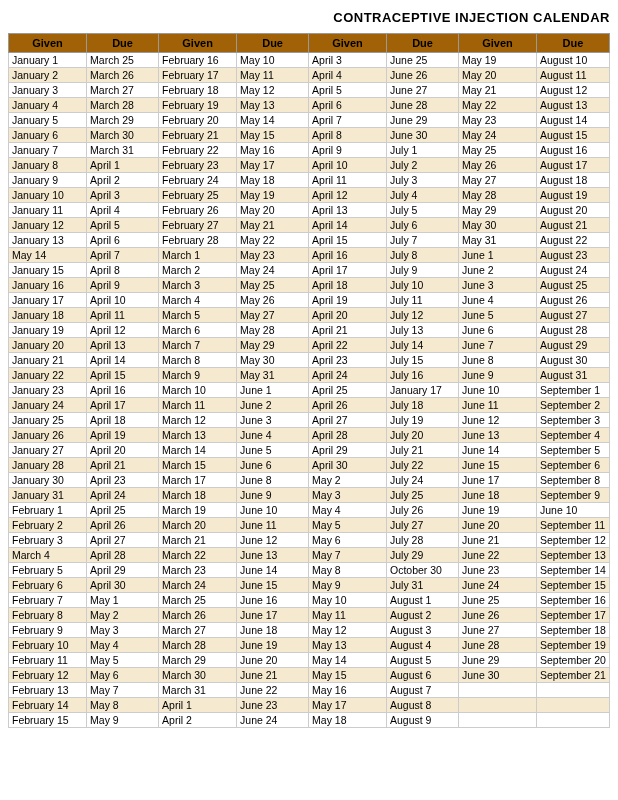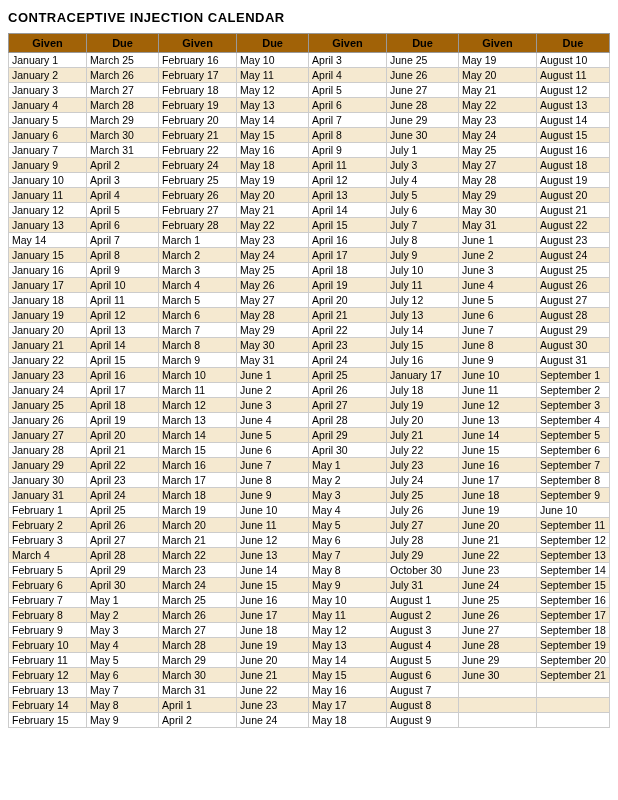--- a/index.html
+++ b/index.html
@@ -5,21 +5,21 @@
     * { box-sizing: border-box; margin: 0; padding: 0; }
     body {
       background: #fff;
       font-family: Arial, sans-serif;
       font-size: 11px;
       width: 618px;
       min-height: 800px;
       padding: 10px 8px;
     }
     h1 {
-      text-align: left;
+      text-align: right;
       font-size: 13px;
       font-weight: bold;
       margin-bottom: 8px;
       letter-spacing: 0.5px;
     }
     table {
       width: 100%;
       border-collapse: collapse;
     }
     th {
@@ -128,20 +128,30 @@
         <td>January 7</td>
         <td>March 31</td>
         <td>February 22</td>
         <td>May 16</td>
         <td>April 9</td>
         <td>July 1</td>
         <td>May 25</td>
         <td>August 16</td>
       </tr>
       <tr>
+        <td>January 8</td>
+        <td>April 1</td>
+        <td>February 23</td>
+        <td>May 17</td>
+        <td>April 10</td>
+        <td>July 2</td>
+        <td>May 26</td>
+        <td>August 17</td>
+      </tr>
+      <tr>
         <td>January 9</td>
         <td>April 2</td>
         <td>February 24</td>
         <td>May 18</td>
         <td>April 11</td>
         <td>July 3</td>
         <td>May 27</td>
         <td>August 18</td>
       </tr>
       <tr>
@@ -328,30 +338,20 @@
         <td>January 28</td>
         <td>April 21</td>
         <td>March 15</td>
         <td>June 6</td>
         <td>April 30</td>
         <td>July 22</td>
         <td>June 15</td>
         <td>September 6</td>
       </tr>
       <tr>
-        <td>January 29</td>
-        <td>April 22</td>
-        <td>March 16</td>
-        <td>June 7</td>
-        <td>May 1</td>
-        <td>July 23</td>
-        <td>June 16</td>
-        <td>September 7</td>
-      </tr>
-      <tr>
         <td>January 30</td>
         <td>April 23</td>
         <td>March 17</td>
         <td>June 8</td>
         <td>May 2</td>
         <td>July 24</td>
         <td>June 17</td>
         <td>September 8</td>
       </tr>
       <tr>

